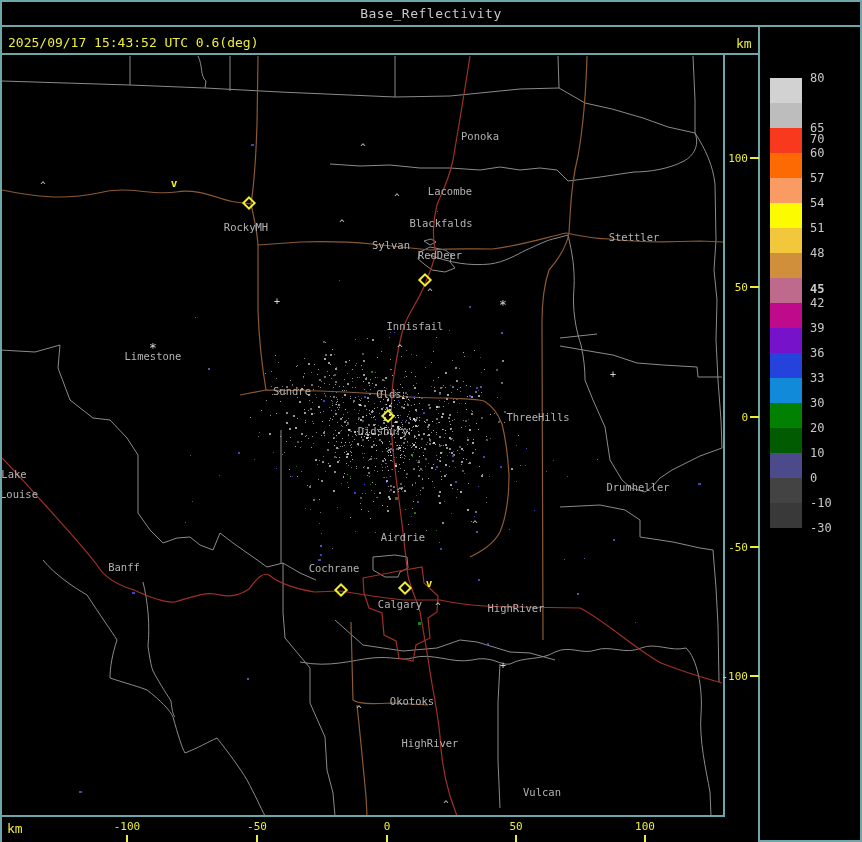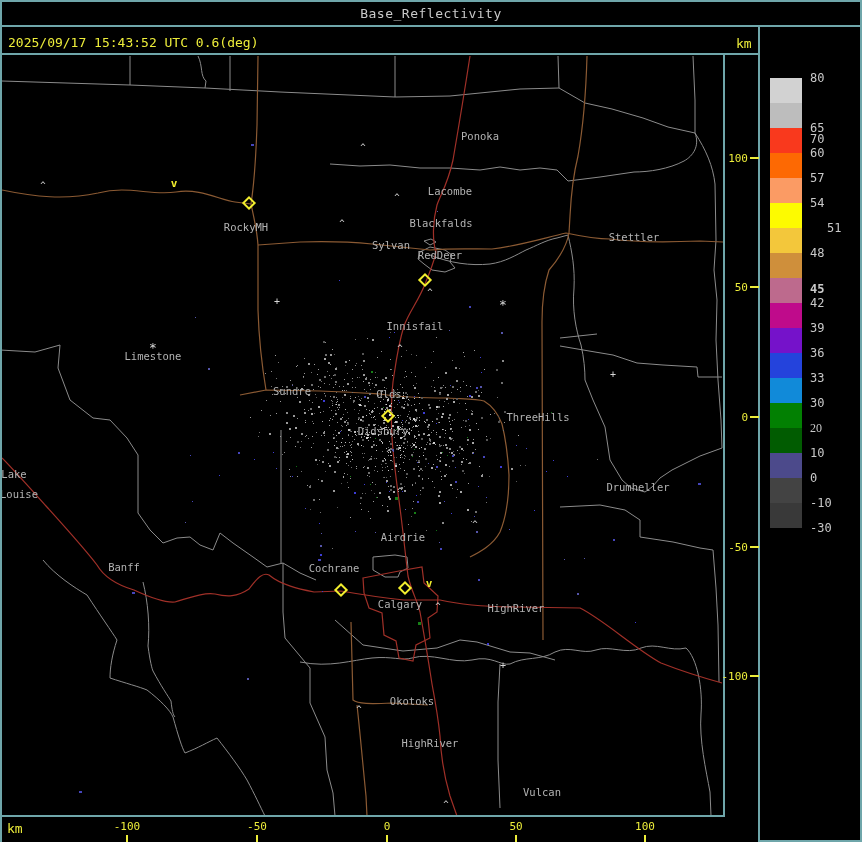--- a/index.html
+++ b/index.html
@@ -1258,26 +1258,26 @@
     <div class="cb-block" style="top: 428px; background: rgb(1, 92, 1);"></div>
     <div class="cb-block" style="top: 453px; background: rgb(76, 74, 139);"></div>
     <div class="cb-block" style="top: 478px; background: rgb(67, 67, 67);"></div>
     <div class="cb-block" style="top: 503px; background: rgb(57, 57, 57);"></div>
     <div class="cb-label" style="top: 72px;">80</div>
     <div class="cb-label" style="top: 115px; margin-top: 18px;">70</div>
     <div class="cb-label" style="top: 122px;">65</div>
     <div class="cb-label" style="top: 147px;">60</div>
     <div class="cb-label" style="top: 172px;">57</div>
     <div class="cb-label" style="top: 197px;">54</div>
-    <div class="cb-label" style="top: 222px; margin-left: 17px;">51</div>
+    <div class="cb-label" style="top: 222px;">51</div>
     <div class="cb-label" style="top: 247px;">48</div>
     <div class="cb-label" style="top: 283px; font-weight: bold;">45</div>
     <div class="cb-label" style="top: 297px;">42</div>
     <div class="cb-label" style="top: 322px;">39</div>
     <div class="cb-label" style="top: 347px;">36</div>
     <div class="cb-label" style="top: 372px;">33</div>
     <div class="cb-label" style="top: 397px;">30</div>
-    <div class="cb-label" style="top: 422px; font-family: Liberation Serif, serif;">20</div>
+    <div class="cb-label" style="top: 422px;">20</div>
     <div class="cb-label" style="top: 447px;">10</div>
     <div class="cb-label" style="top: 472px;">0</div>
     <div class="cb-label" style="top: 497px;">-10</div>
     <div class="cb-label" style="top: 522px;">-30</div>
   </div>
 
 </body></html>

